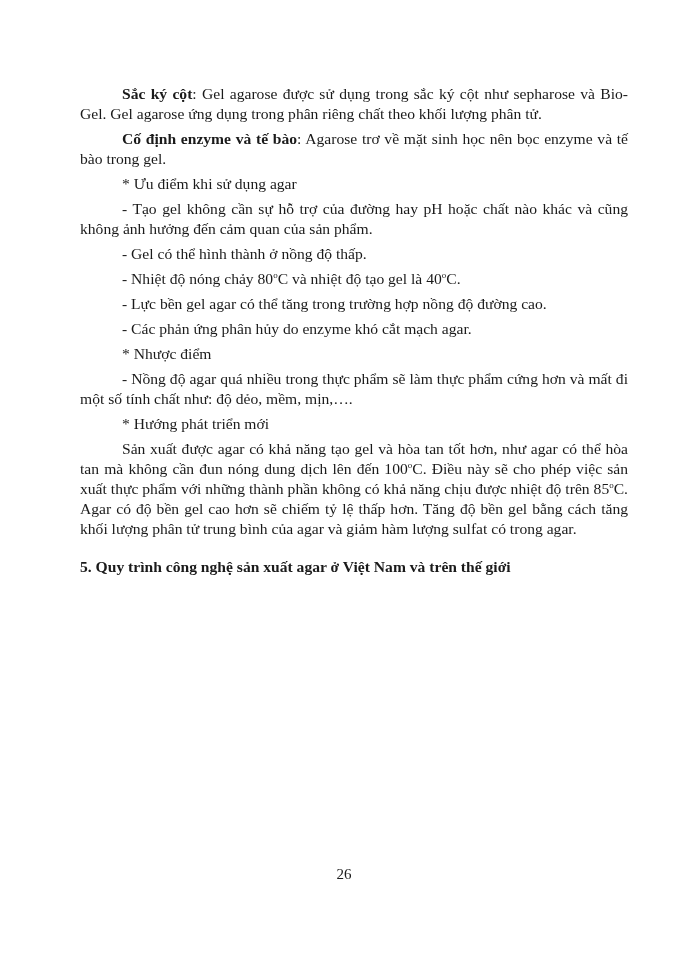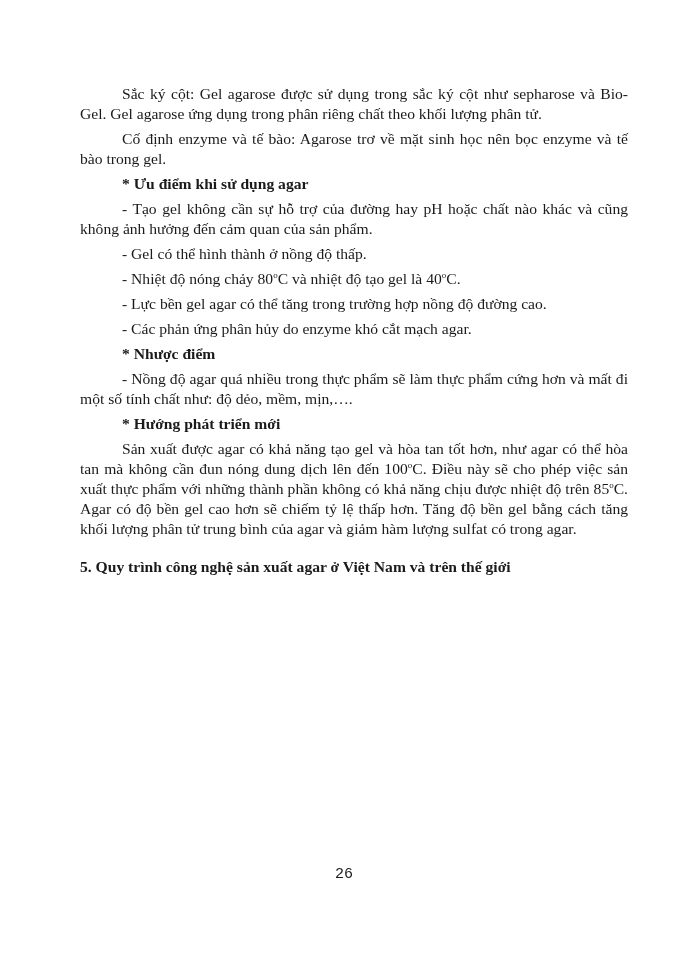--- a/index.html
+++ b/index.html
@@ -1,25 +1,25 @@
 <!DOCTYPE html>
 <html><head>
   <meta charset="utf-8">
   <style>
     html, body { margin: 0; padding: 0; background: #ffffff; }
     body { width: 700px; height: 960px; position: relative; overflow: hidden;
       font-family: "Liberation Serif", "DejaVu Serif", serif; color: #1a1a1a; }
     .page { position: absolute; left: 80px; top: 84px; width: 548px;
       font-size: 15.6px; line-height: 20px; }
     p { margin: 0 0 5px 0; text-align: justify; text-indent: 42px; }
-    b { font-weight: normal; }
-    .heading { font-weight: bold; }
+    b { font-weight: bold; }
+    .heading { font-weight: normal; }
     .section { font-weight: bold; text-indent: 0; margin-top: 18px; }
     .page-number { position: absolute; top: 866px; left: 0; width: 688px;
-      text-align: center; font-size: 15px; font-family: Liberation Mono, monospace; }
+      text-align: center; font-size: 15px; }
     sup { font-size: 9px; line-height: 0; }
   </style>
 </head>
 <body>
 
 <div class="page">
   <p><b>Sắc ký cột</b><span>: Gel agarose được sử dụng trong sắc ký cột như sepharose và Bio-Gel. Gel agarose ứng dụng trong phân riêng chất theo khối lượng phân tử.</span></p>
   <p><b>Cố định enzyme và tế bào</b><span>: Agarose trơ về mặt sinh học nên bọc enzyme và tế bào trong gel.</span></p>
   <p class="heading">* Ưu điểm khi sử dụng agar</p>
   <p>- Tạo gel không cần sự hỗ trợ của đường hay pH hoặc chất nào khác và cũng không ảnh hưởng đến cảm quan của sản phẩm.</p>

